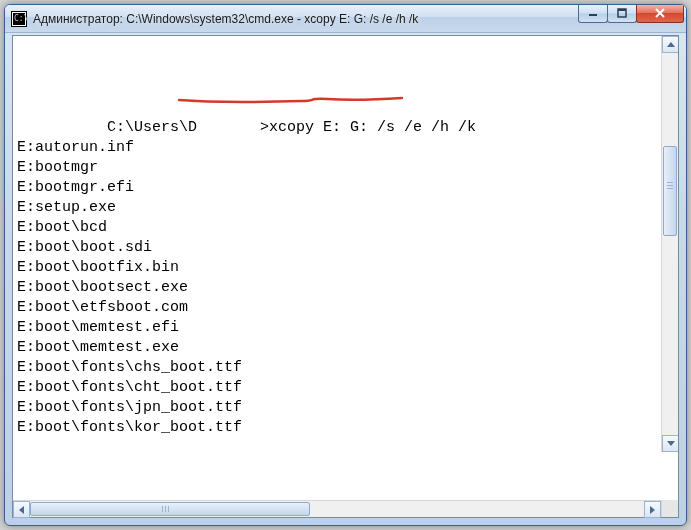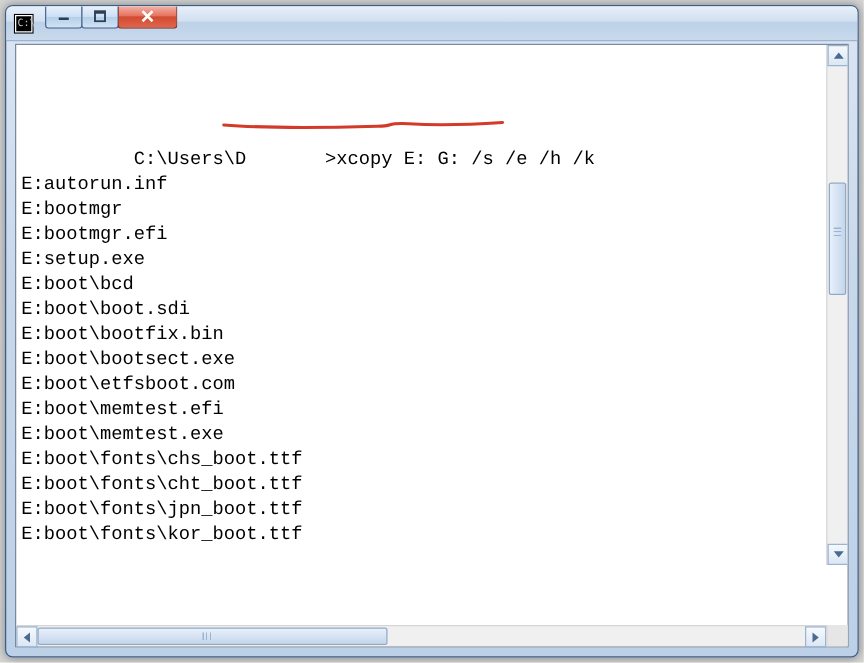--- a/index.html
+++ b/index.html
@@ -199,20 +199,21 @@
 
   <div class="titlebar">
     <span class="icon-slot">
       <svg width="16" height="16" viewBox="0 0 16 16">
         <rect x="0" y="0" width="16" height="16" fill="#000"></rect>
         <rect x="1" y="1" width="14" height="14" fill="#fff"></rect>
         <rect x="2" y="2" width="12" height="12" fill="#000"></rect>
         <text x="3" y="10" font-size="8" font-family="monospace" fill="#c0c0c0">C:\</text>
       </svg>
     </span>
+    <span class="title-text">Администратор: C:\Windows\system32\cmd.exe - xcopy  E: G: /s /e /h /k</span>
     <div class="win-btns">
       <div class="win-btn">
         <svg width="10" height="8">
             <rect x="1" y="5" width="8" height="2" fill="#2b3f57"></rect>
           </svg>
       </div>
       <div class="win-btn">
         <svg width="10" height="10">
             <rect x="1" y="1" width="8" height="8" fill="none" stroke="#2b3f57" stroke-width="1.5"></rect>
             <rect x="1" y="1" width="8" height="2" fill="#2b3f57"></rect>

